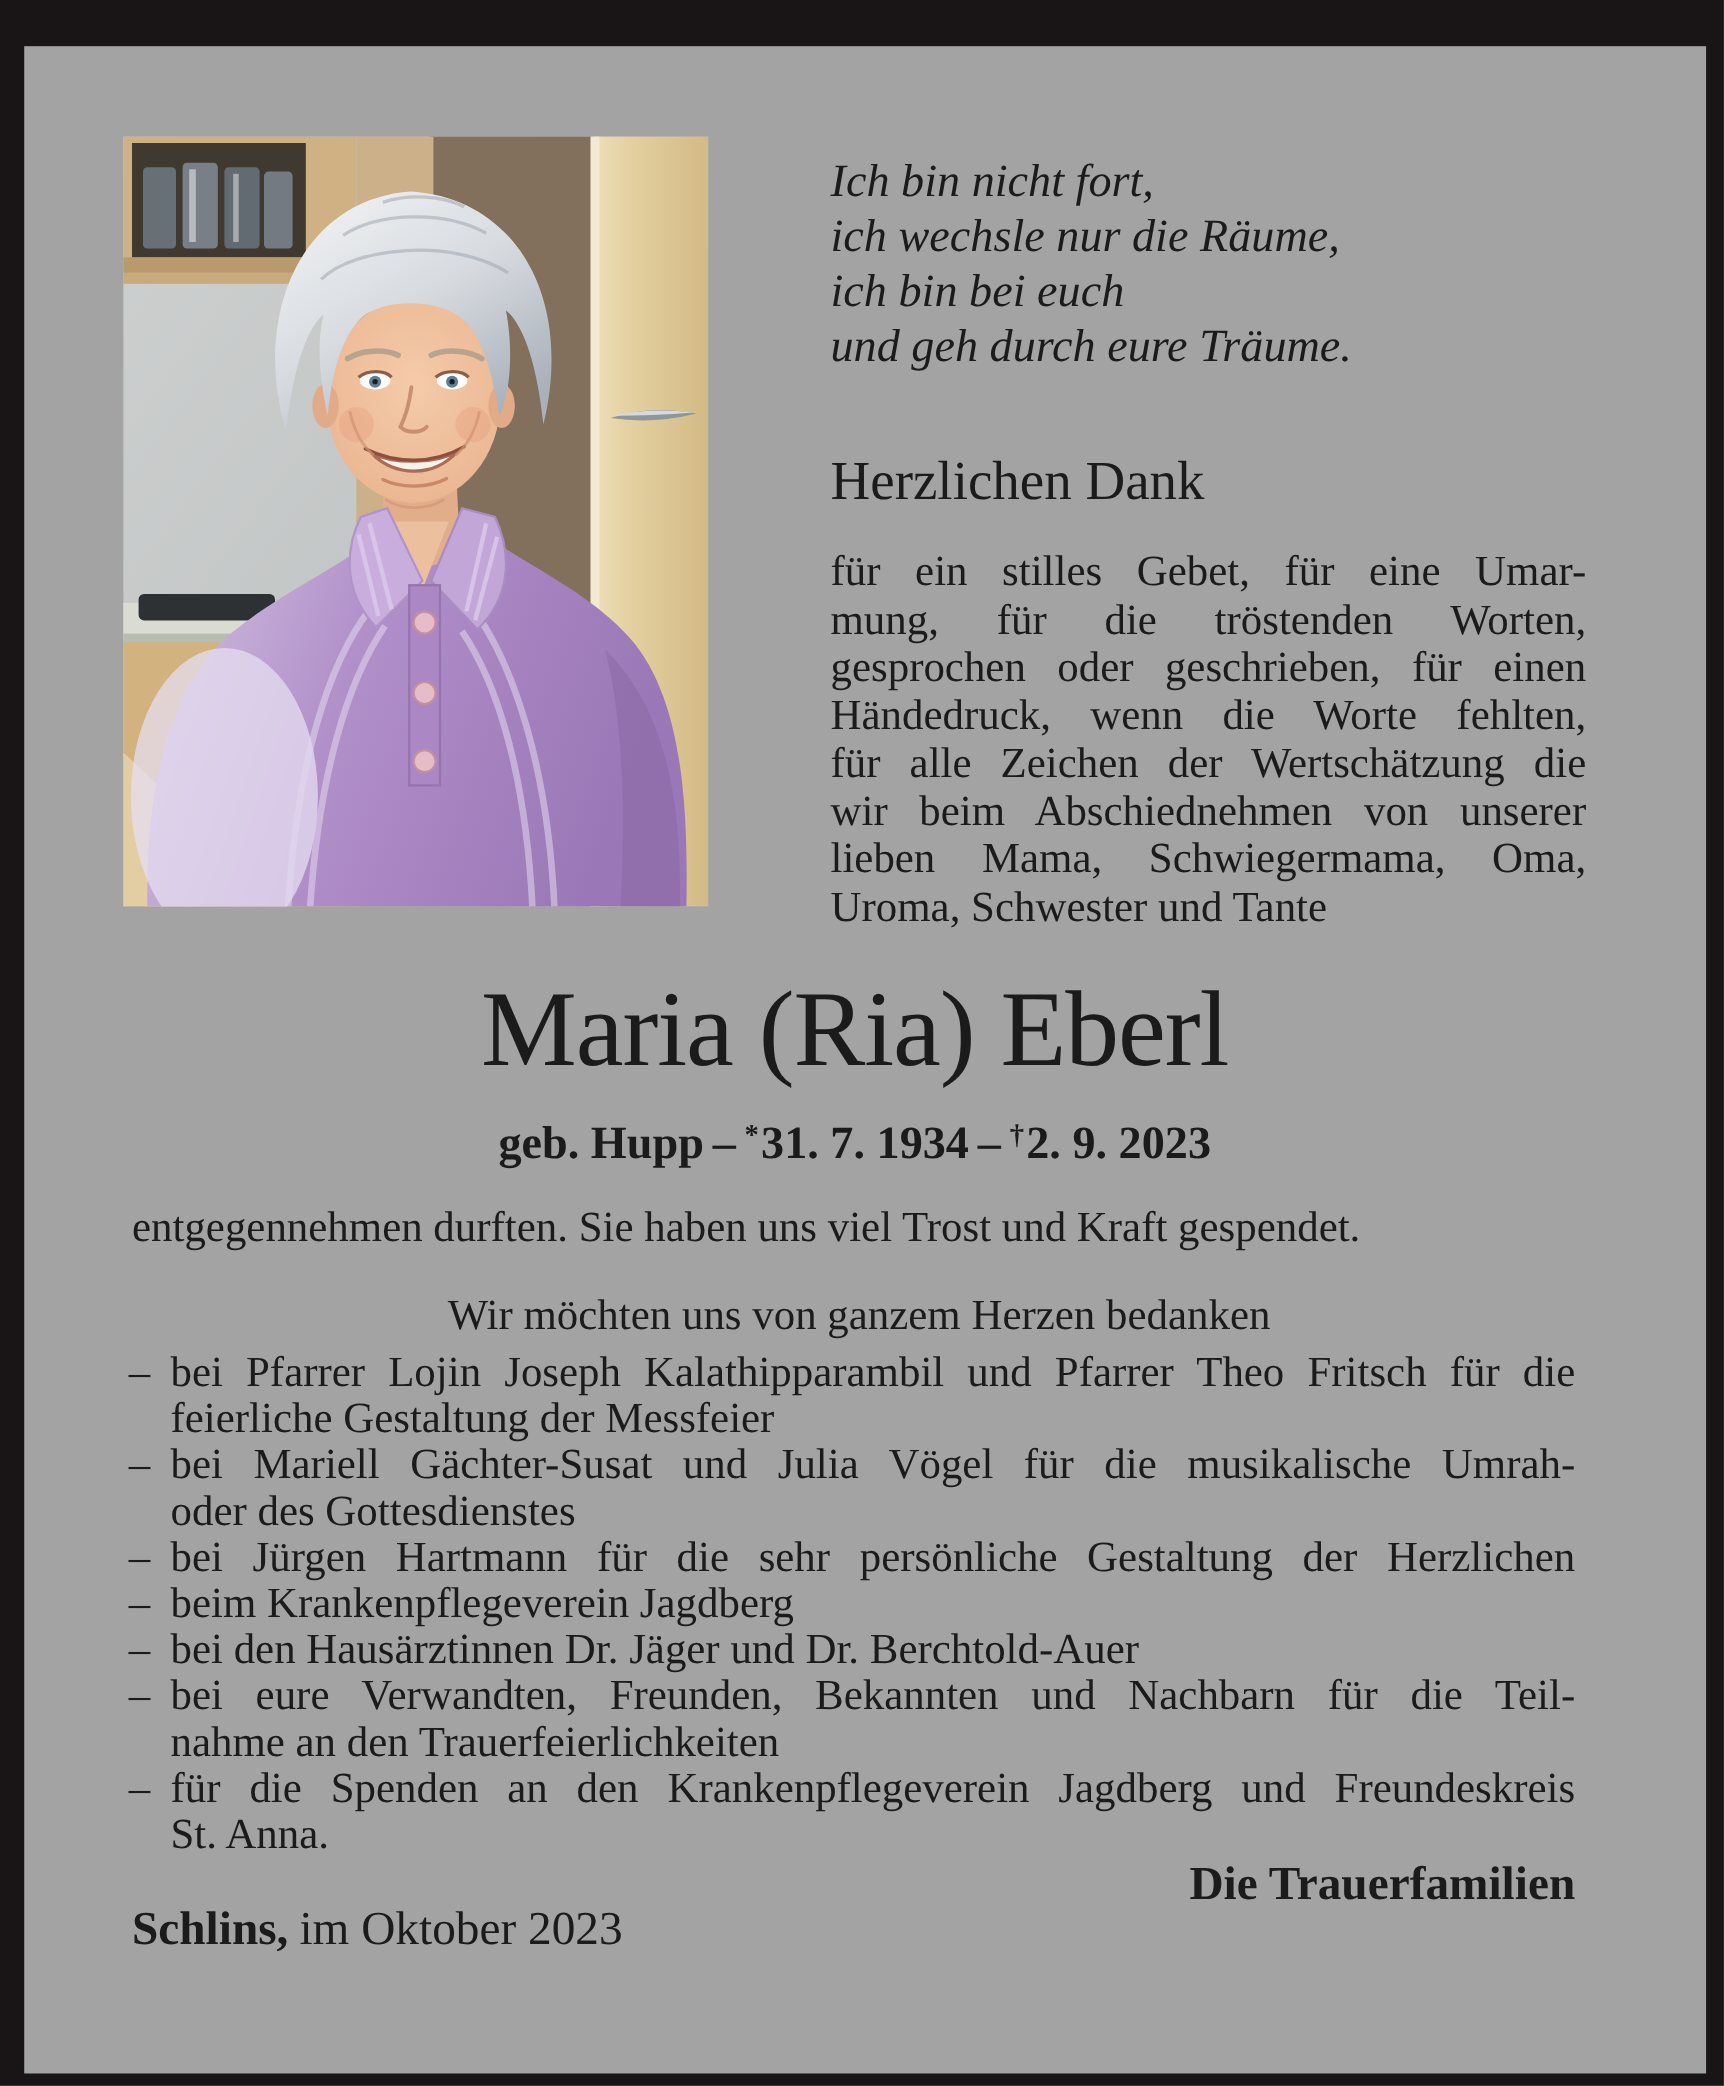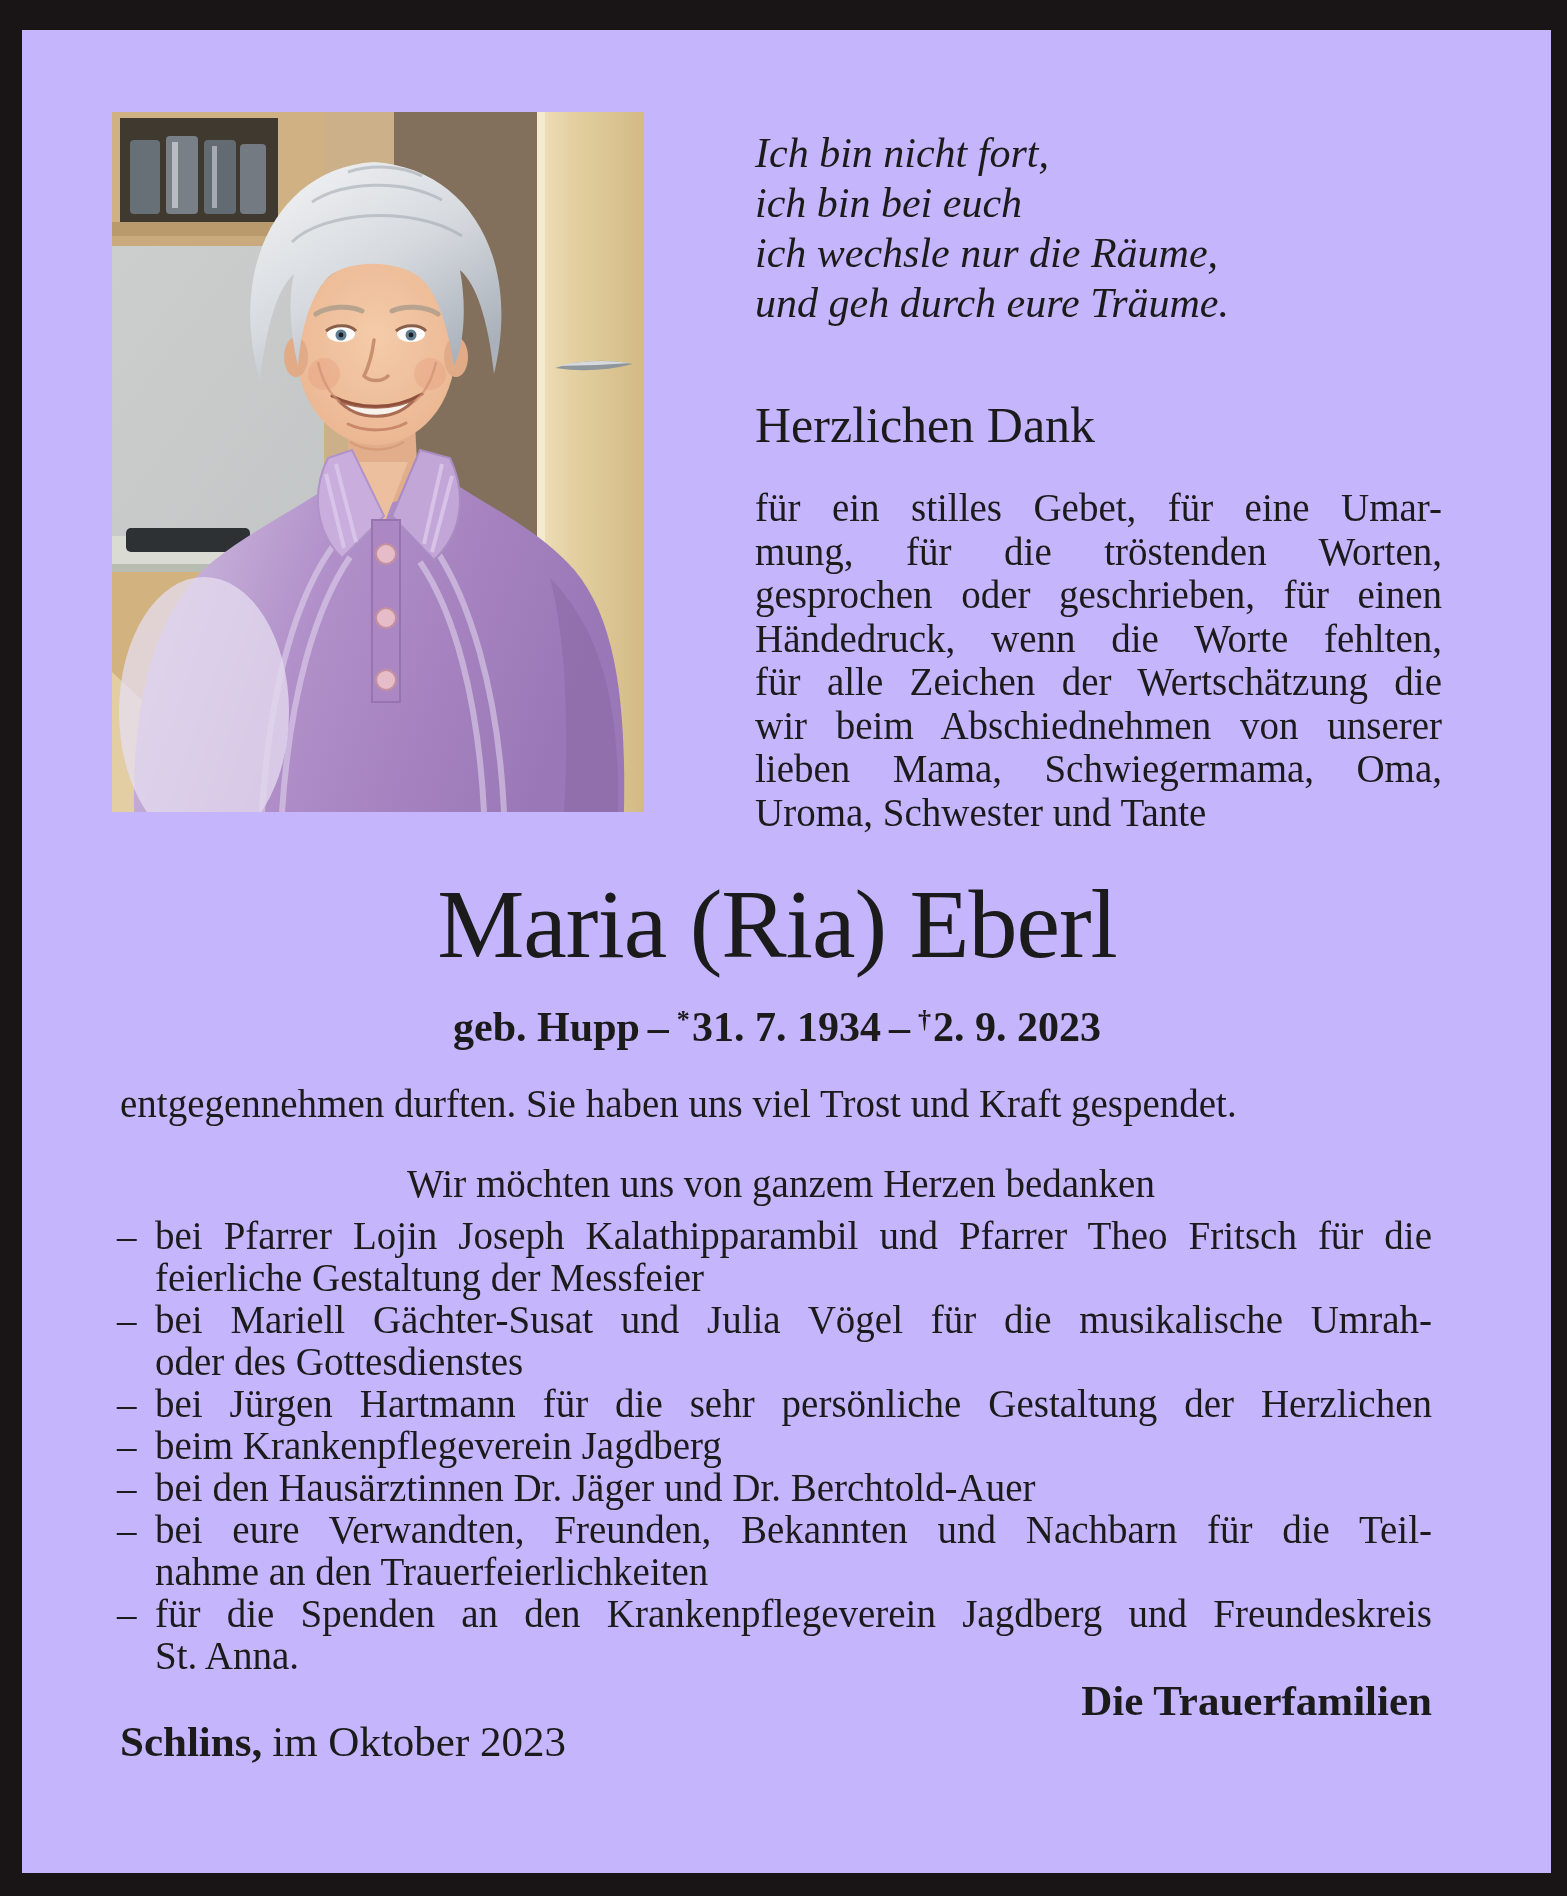--- a/index.html
+++ b/index.html
@@ -1,21 +1,21 @@
 <!DOCTYPE html>
 <html><head>
 <meta charset="utf-8">
 <style>
   html,body{margin:0;padding:0;background:#3a3a3a;}
   .page{
     position:relative;width:1567px;height:1896px;background:#191416;
     font-family:"Liberation Serif", serif;color:#1b1b1b;overflow:hidden;
   }
   .sheet{
-    position:absolute;left:22px;top:30px;width:1529px;height:1843px;background:#c4b5fd;
+    position:absolute;left:22px;top:42px;width:1529px;height:1843px;background:#a3a3a3;
   }
   .abs{position:absolute;}
   
   .photo{left:90px;top:82px;width:532px;height:700px;}
   
   .poem{left:733px;top:98px;font-style:italic;font-size:42px;line-height:50px;}
   
   .heading{left:733px;top:368px;font-size:50px;line-height:54px;}
   
   .thanks{left:733px;top:456px;width:687px;font-size:39px;line-height:43.5px;}
@@ -183,22 +183,22 @@
         <circle cx="212" cy="262" r="16" fill="#e49b7c" opacity="0.35"></circle>
         <circle cx="318" cy="262" r="16" fill="#e49b7c" opacity="0.35"></circle>
         <path d="M 206 250 C 210 268 218 282 228 290" stroke="#d09272" stroke-width="2.5" fill="none" opacity="0.7"></path>
         <path d="M 324 250 C 320 268 312 282 302 290" stroke="#d09272" stroke-width="2.5" fill="none" opacity="0.7"></path>
         <path d="M 238 330 C 254 340 276 340 292 330" stroke="#d09272" stroke-width="2.5" fill="none" opacity="0.6"></path>
       </svg>
     </div>
 
     <div class="abs poem">
       <div>Ich bin nicht fort,</div>
+      <div>ich wechsle nur die Räume,</div>
       <div>ich bin bei euch</div>
-      <div>ich wechsle nur die Räume,</div>
       <div>und geh durch eure Träume.</div>
     </div>
 
     <div class="abs heading">Herzlichen Dank</div>
 
     <div class="abs thanks">
       <div class="jl">für ein stilles Gebet, für eine Umar-</div>
       <div class="jl">mung, für die tröstenden Worten,</div>
       <div class="jl">gesprochen oder geschrieben, für einen</div>
       <div class="jl">Händedruck, wenn die Worte fehlten,</div>

